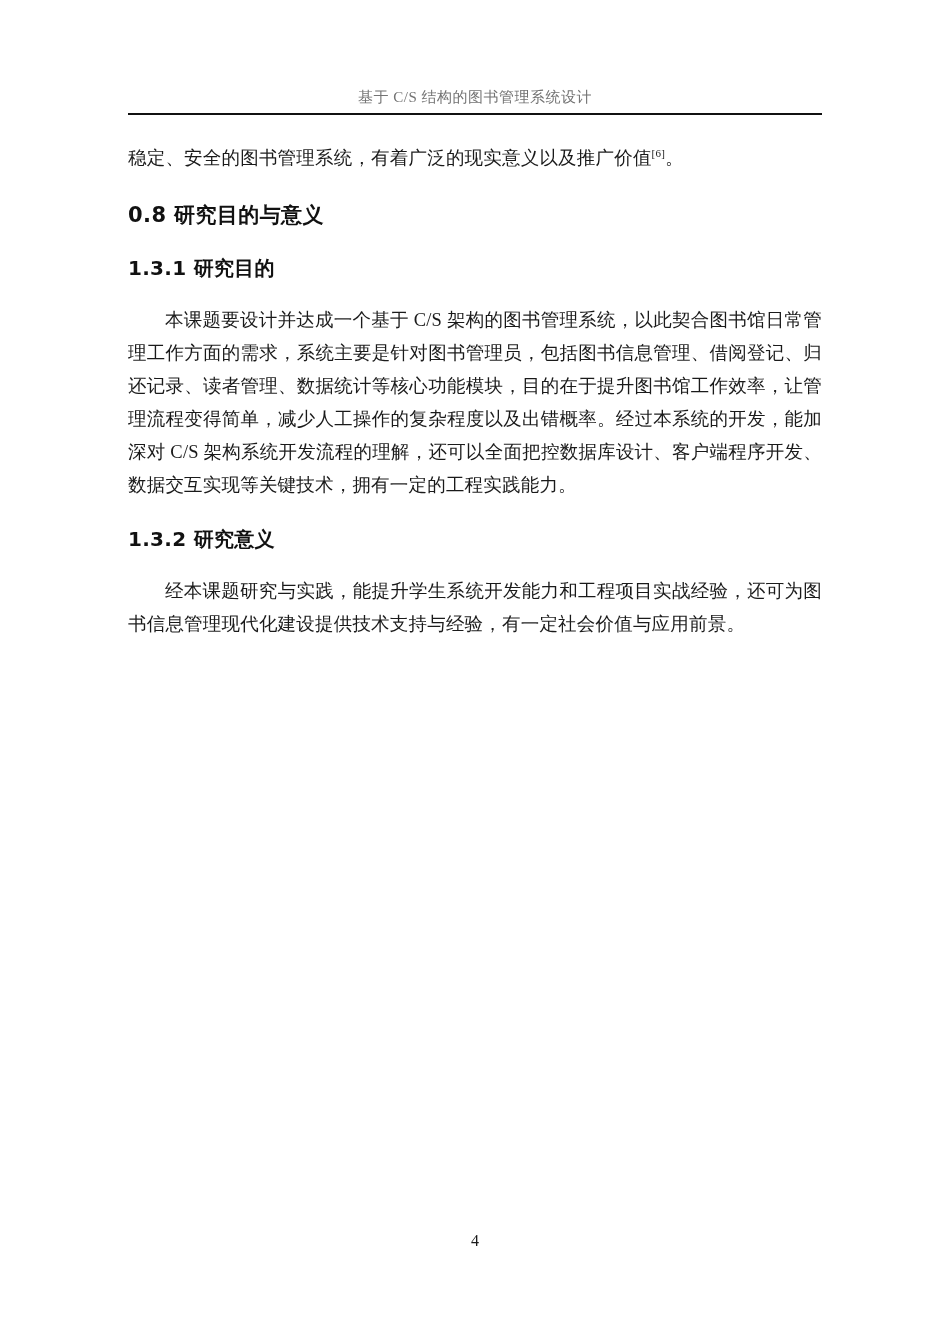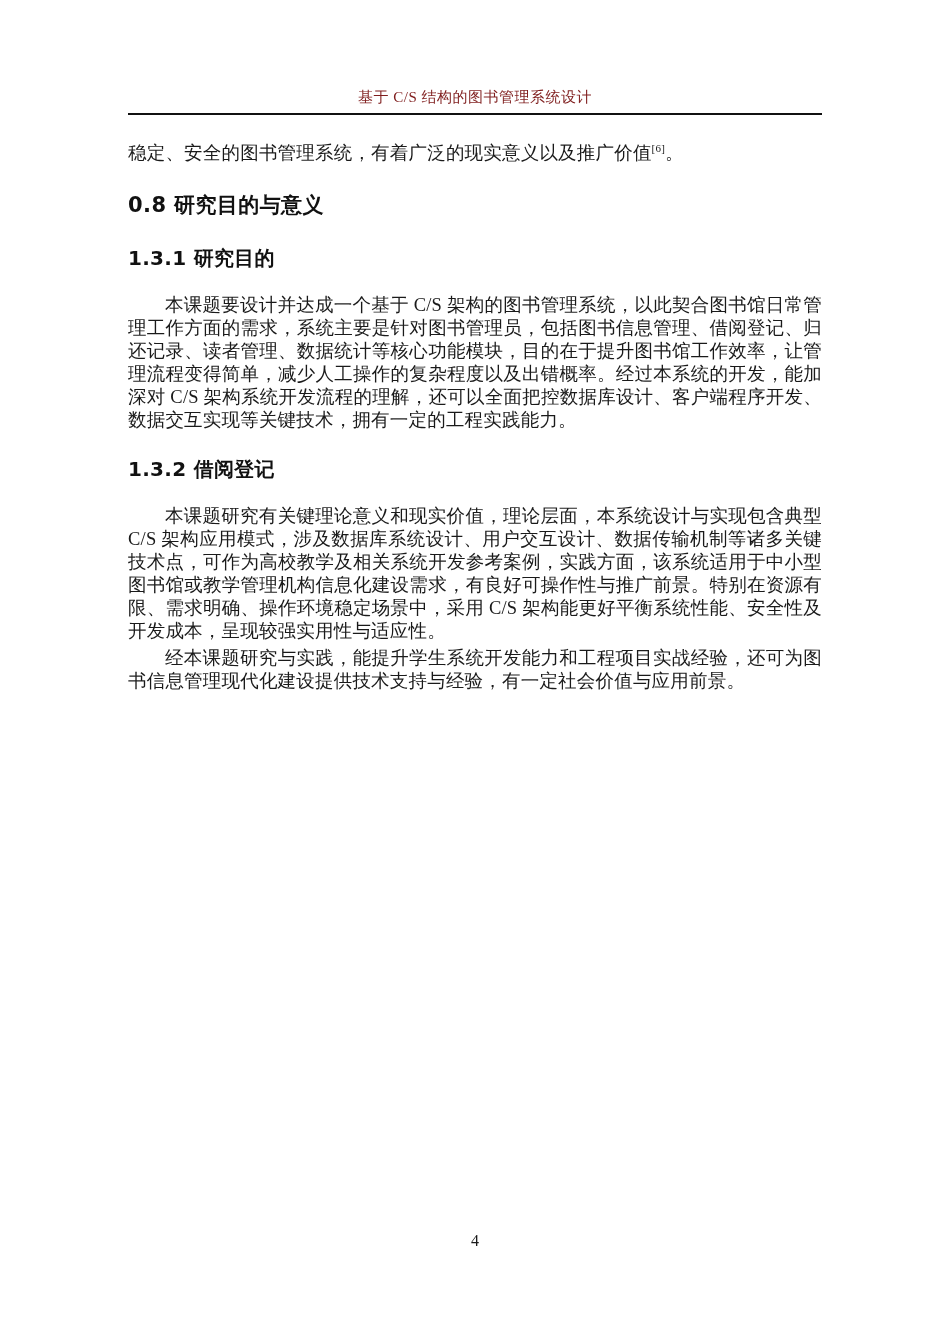--- a/index.html
+++ b/index.html
@@ -27,31 +27,31 @@
     left: 128px;
     top: 0;
     width: 694px;
   }
   .header {
     margin-top: 88px;
     text-align: center;
     font-family: "Liberation Serif", "DejaVu Serif", serif;
     font-size: 15px;
     letter-spacing: 0.5px;
-    color: #7f1d1d;
+    color: #737373;
     padding-bottom: 6px;
   }
   .header-rule {
     border-bottom: 2.2px solid #111;
     width: 100%;
     margin-bottom: 22px;
   }
   p.body-text {
     font-size: 18.5px;
-    line-height: 23px;
+    line-height: 33px;
     text-align: justify;
     text-justify: inter-ideograph;
     margin: 0 0 4px 0;
     letter-spacing: 0.2px;
   }
   p.indent {
     text-indent: 2em;
   }
   .sup {
     font-size: 11px;
@@ -101,23 +101,22 @@
     <div class="para-block">
       <p class="body-text"><span>稳定、安全的图书管理系统，有着广泛的现实意义以及推广价值</span><span class="sup">[6]</span><span>。</span></p>
     </div>
 
     <h2 class="heading2">0.8 研究目的与意义</h2>
 
     <h3 class="heading3">1.3.1 研究目的</h3>
 
     <p class="body-text indent">本课题要设计并达成一个基于 C/S 架构的图书管理系统，以此契合图书馆日常管理工作方面的需求，系统主要是针对图书管理员，包括图书信息管理、借阅登记、归还记录、读者管理、数据统计等核心功能模块，目的在于提升图书馆工作效率，让管理流程变得简单，减少人工操作的复杂程度以及出错概率。经过本系统的开发，能加深对 C/S 架构系统开发流程的理解，还可以全面把控数据库设计、客户端程序开发、数据交互实现等关键技术，拥有一定的工程实践能力。</p>
 
-    <h3 class="heading3">1.3.2 借阅登记</h3>
+    <h3 class="heading3">1.3.2 研究意义</h3>
 
-    <p class="body-text indent">本课题研究有关键理论意义和现实价值，理论层面，本系统设计与实现包含典型 C/S 架构应用模式，涉及数据库系统设计、用户交互设计、数据传输机制等诸多关键技术点，可作为高校教学及相关系统开发参考案例，实践方面，该系统适用于中小型图书馆或教学管理机构信息化建设需求，有良好可操作性与推广前景。特别在资源有限、需求明确、操作环境稳定场景中，采用 C/S 架构能更好平衡系统性能、安全性及开发成本，呈现较强实用性与适应性。</p>
 
     <p class="body-text indent">经本课题研究与实践，能提升学生系统开发能力和工程项目实战经验，还可为图书信息管理现代化建设提供技术支持与经验，有一定社会价值与应用前景。</p>
 
   </div>
 
   <div class="footer">
     <span>4</span>
   </div>
 </div>
 

